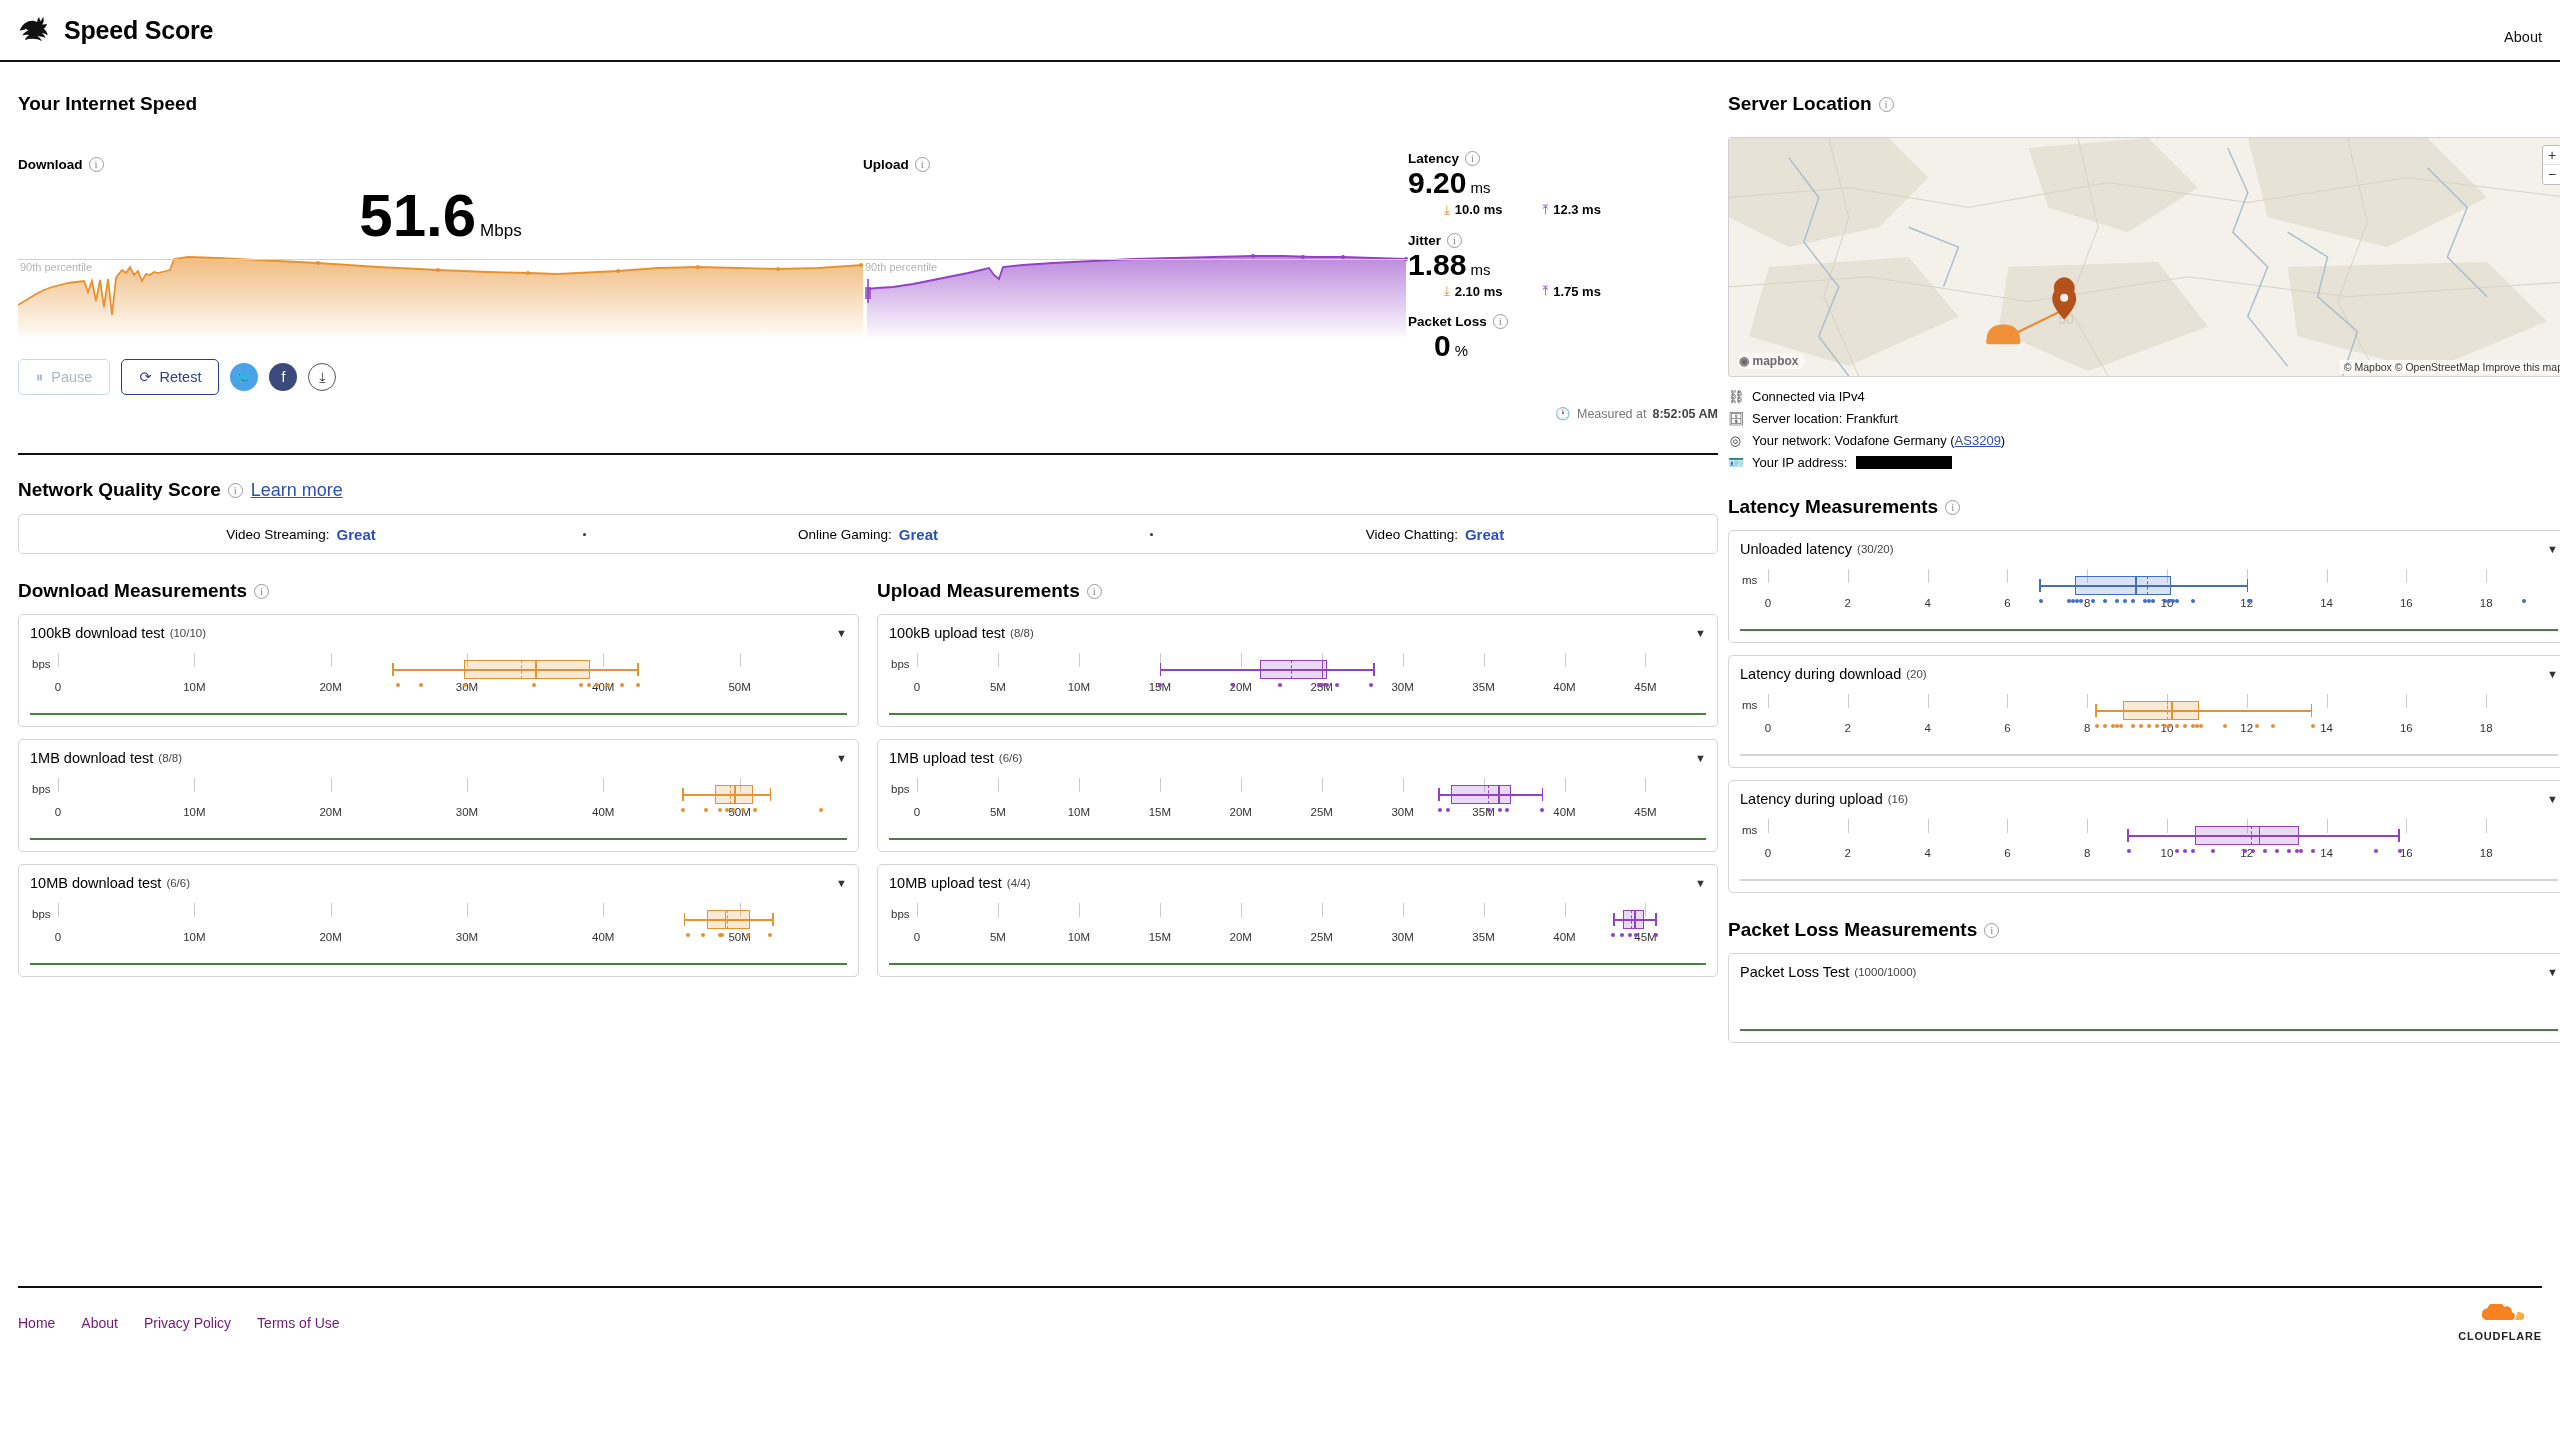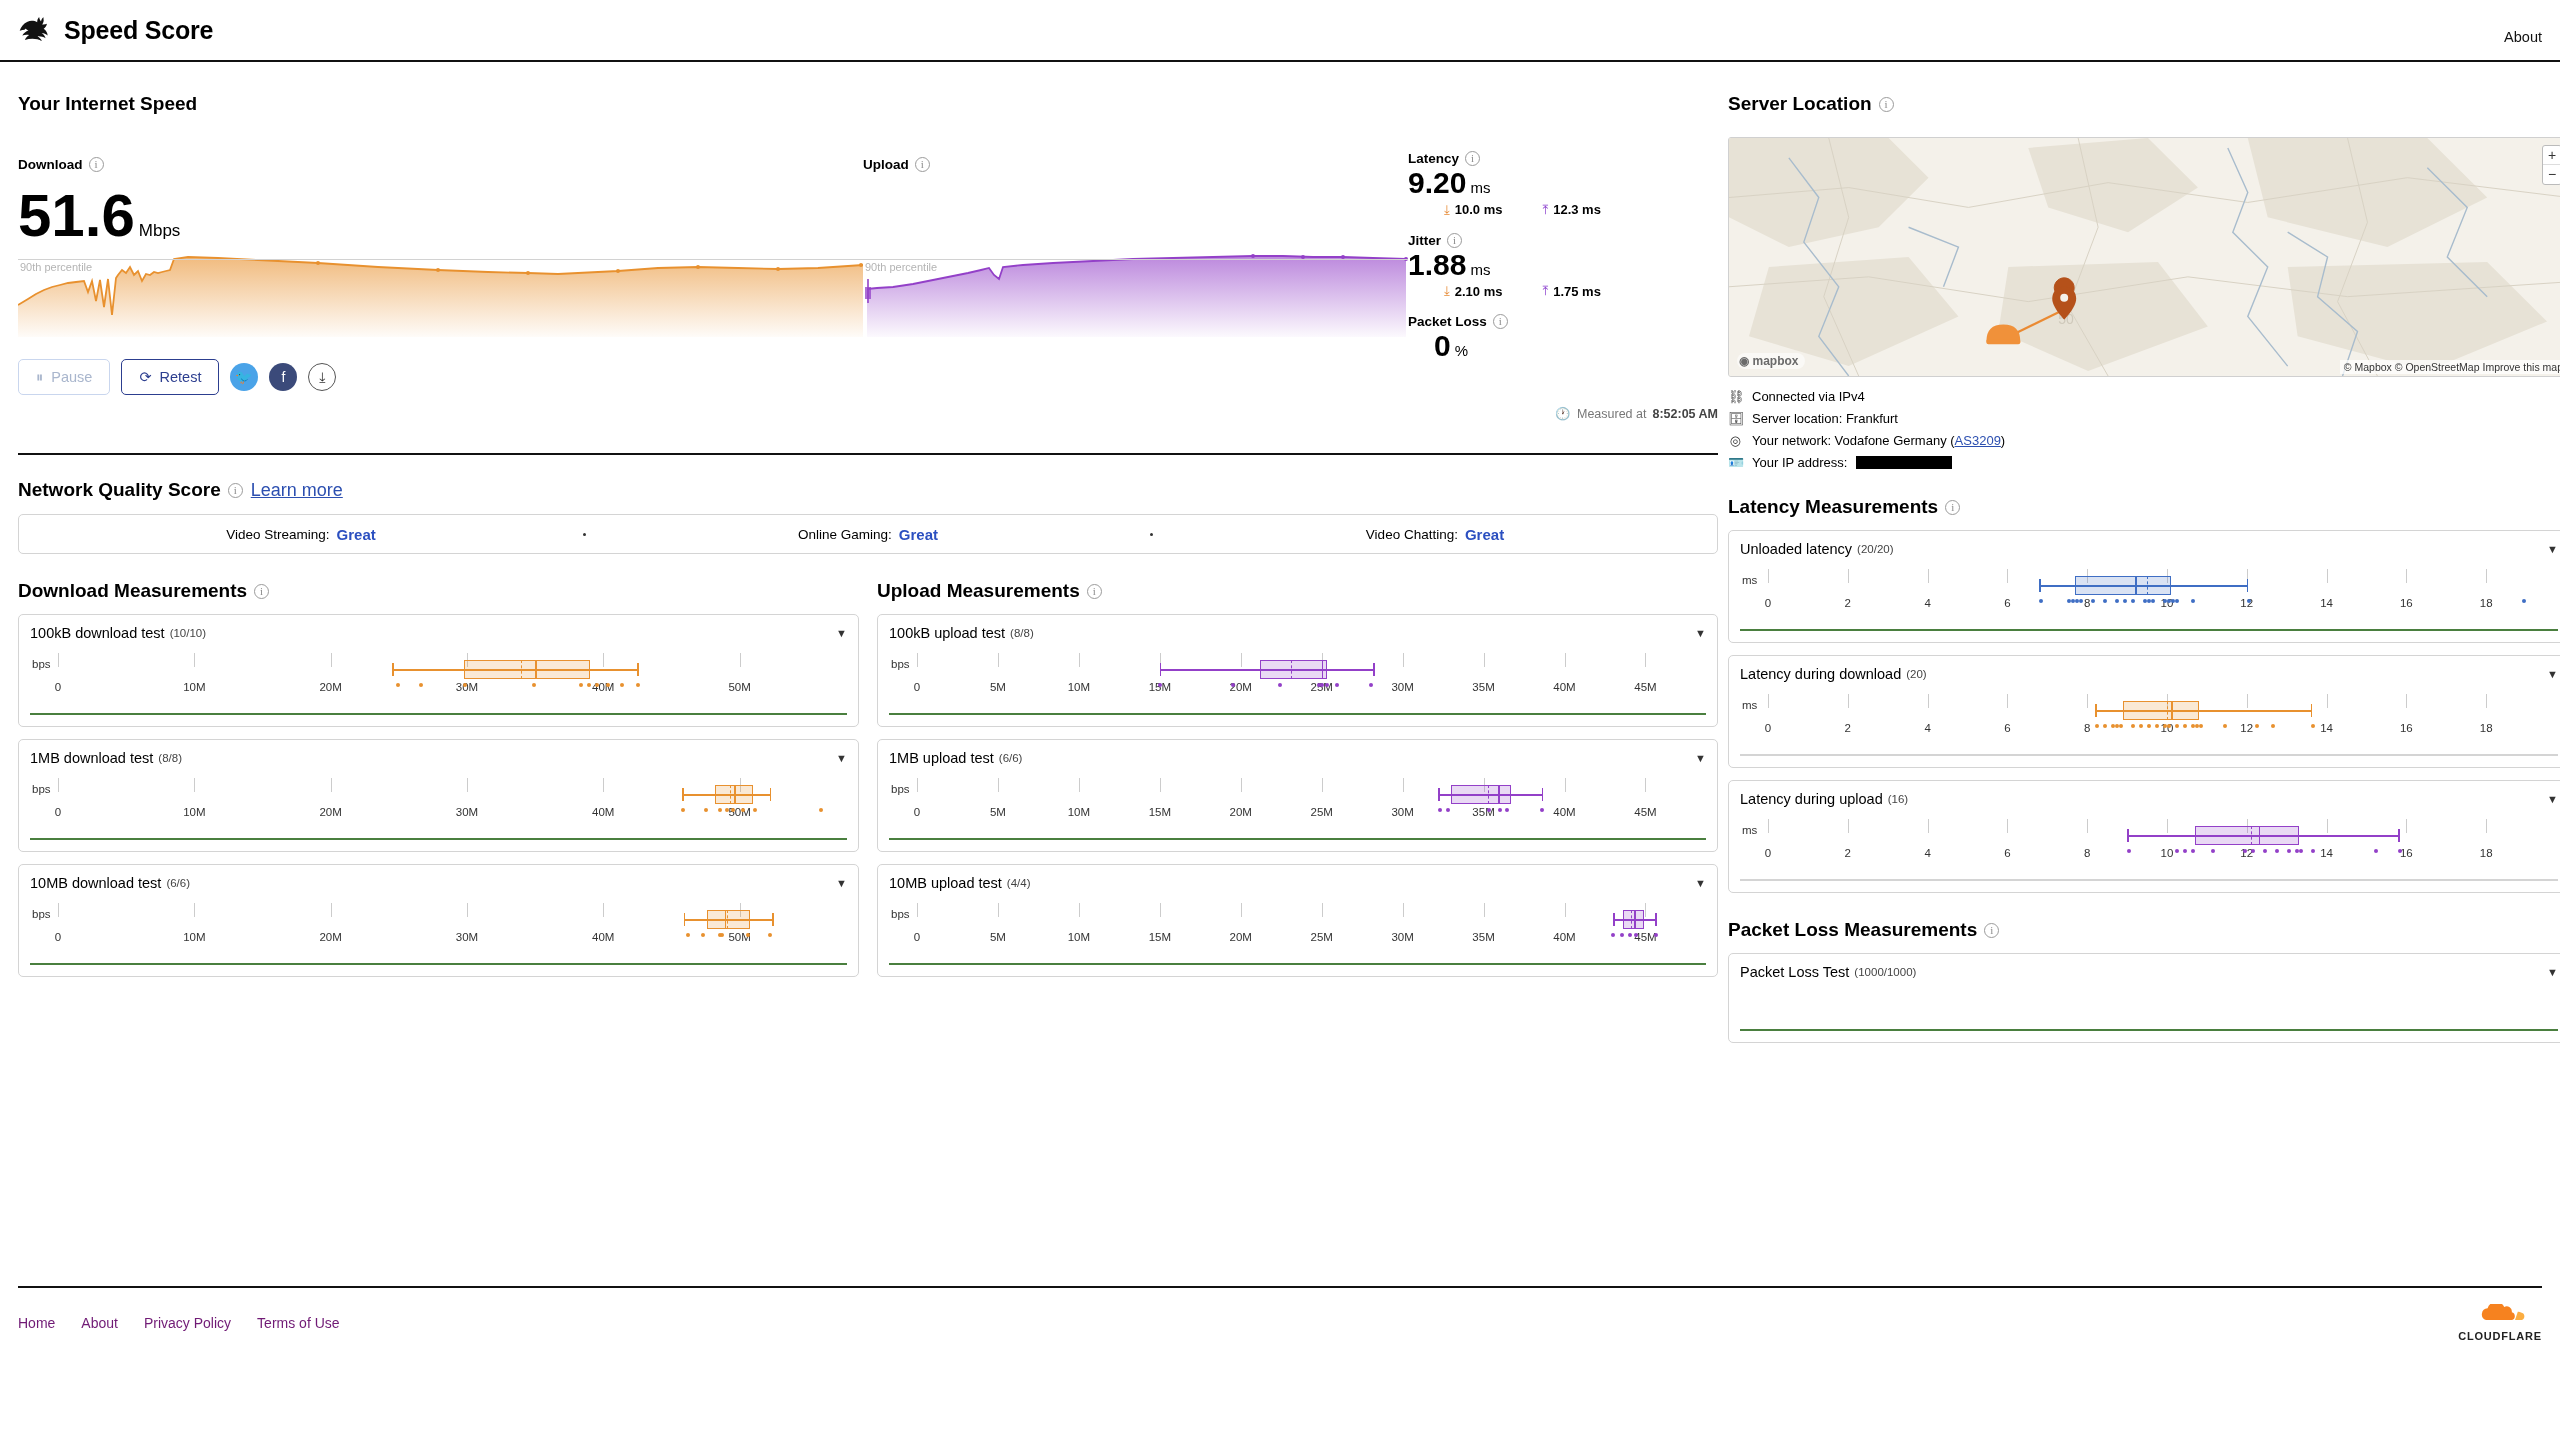--- a/index.html
+++ b/index.html
@@ -40,21 +40,21 @@
   
   .speed-block { margin-top: 22px; position: relative; height: 310px; }
   .speed-row { display: flex; position: relative; height: 200px; }
   .metric-col { position: relative; }
   .dl-col { width: 845px; flex: none; }
   .ul-col { width: 545px; flex: none; }
   .metric-label {
     font-size: 13.5px; font-weight: bold; display: flex; align-items: center; gap: 6px;
     margin-top: 20px;
   }
-  .metric-big { font-weight: bold; line-height: 1; margin-top: 14px; }
+  .metric-big { font-weight: bold; line-height: 1; margin-top: 14px; text-align: center; }
   .dl-col .metric-big { font-size: 60px; }
   .ul-col .metric-big { font-size: 46px; margin-top: 22px; }
   .metric-unit { font-size: 17px; font-weight: normal; margin-left: 4px; }
 
   .chart-area {
     position: absolute; left: 0; right: 0; bottom: 0; height: 100px;
   }
   .pct-line {
     position: absolute; left: 0; right: 0; top: 22px;
     border-top: 1.5px solid #d2d2d2;
@@ -723,21 +723,21 @@
 
       <div style="margin-top:26px">
         <div class="section-title">
           <span>Latency Measurements</span>
           <span class="info-i">i</span>
         </div>
         <div id="lat-cards">
             <div class="card">
       <div class="card-head">
         <span>Unloaded latency</span>
-        <span class="cnt">(20/20)</span>
+        <span class="cnt">(30/20)</span>
         <span class="caret">▼</span>
       </div>
       <div class="plot">
         <div class="unit-lbl">ms</div>
         <div class="axis">
           <div class="tick" style="left:0%"></div>
                   <div class="tlabel" style="left:0%">0</div>
                   <div class="tick" style="left:10.256410256410255%"></div>
                   <div class="tlabel" style="left:10.256410256410255%">2</div>
                   <div class="tick" style="left:20.51282051282051%"></div>

